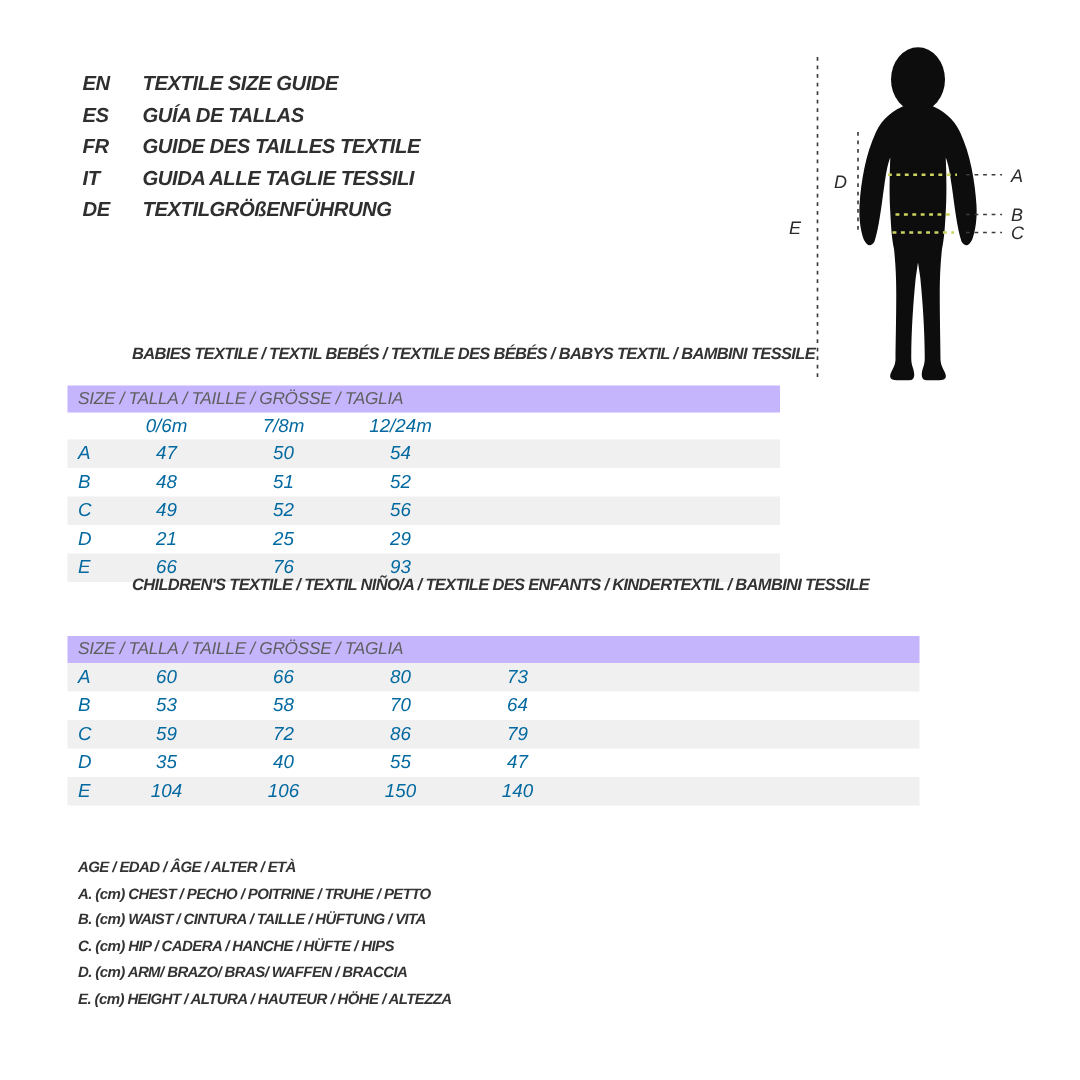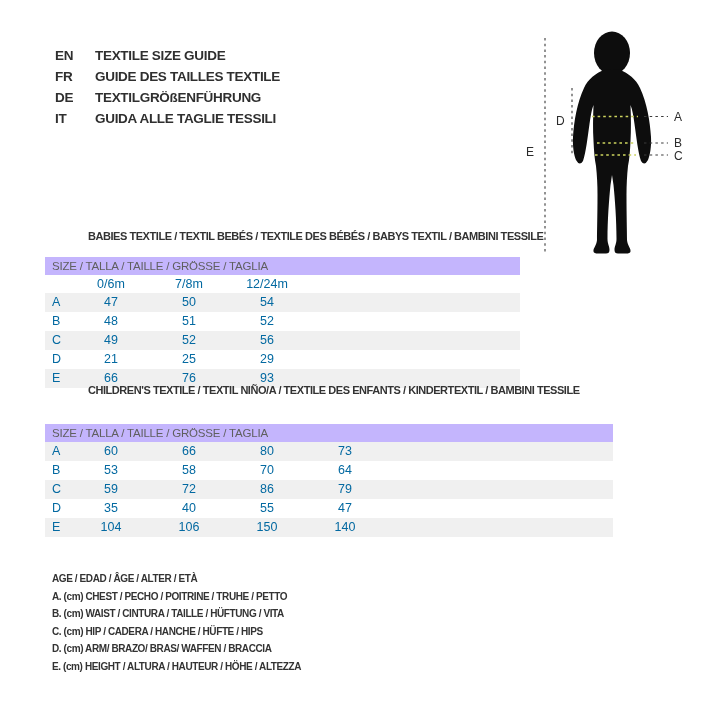--- a/index.html
+++ b/index.html
@@ -1,16 +1,16 @@
 <!DOCTYPE html>
 <html><head>
 <meta charset="utf-8">
 <style>
   html,body{margin:0;padding:0;background:#fff;font-family:"Liberation Sans",sans-serif;}
-  #canvas{position:relative;width:720px;height:720px;background:#ffffff;overflow:hidden;}
+  #canvas{position:relative;width:720px;height:720px;background:#ffffff;overflow:hidden;font-style:italic;}
 
   
   #langs{position:absolute;left:55px;top:45px;}
   .lang-row{display:flex;height:21px;line-height:21px;font-size:13.5px;font-weight:700;
             letter-spacing:-0.3px;color:#2f2f2f;white-space:nowrap;}
   .lang-code{width:40px;}
 
   
   #figure{position:absolute;left:520px;top:25px;}
   .dashD{stroke:#3a3a3a;stroke-width:1.1;stroke-dasharray:2.5 3.2;fill:none;}
@@ -41,30 +41,34 @@
 <body>
 
 <div id="canvas">
 
   <div id="langs">
       <div class="lang-row">
         <span class="lang-code">EN</span>
         <span class="lang-label">TEXTILE SIZE GUIDE</span>
       </div>
       <div class="lang-row">
+        <span class="lang-code">ES</span>
+        <span class="lang-label">GUÍA DE TALLAS</span>
+      </div>
+      <div class="lang-row">
         <span class="lang-code">FR</span>
         <span class="lang-label">GUIDE DES TAILLES TEXTILE</span>
       </div>
       <div class="lang-row">
+        <span class="lang-code">IT</span>
+        <span class="lang-label">GUIDA ALLE TAGLIE TESSILI</span>
+      </div>
+      <div class="lang-row">
         <span class="lang-code">DE</span>
         <span class="lang-label">TEXTILGRÖßENFÜHRUNG</span>
-      </div>
-      <div class="lang-row">
-        <span class="lang-code">IT</span>
-        <span class="lang-label">GUIDA ALLE TAGLIE TESSILI</span>
       </div>
     </div>
 
   <svg id="figure" width="180" height="240" viewBox="0 0 180 240">
 
     <line class="dashD" x1="25" y1="13" x2="25" y2="228"></line>
     <text class="figlbl" x="6" y="131">E</text>
 
     <line class="dashD" x1="52" y1="63" x2="52" y2="131"></line>
     <text class="figlbl" x="36" y="100">D</text>

